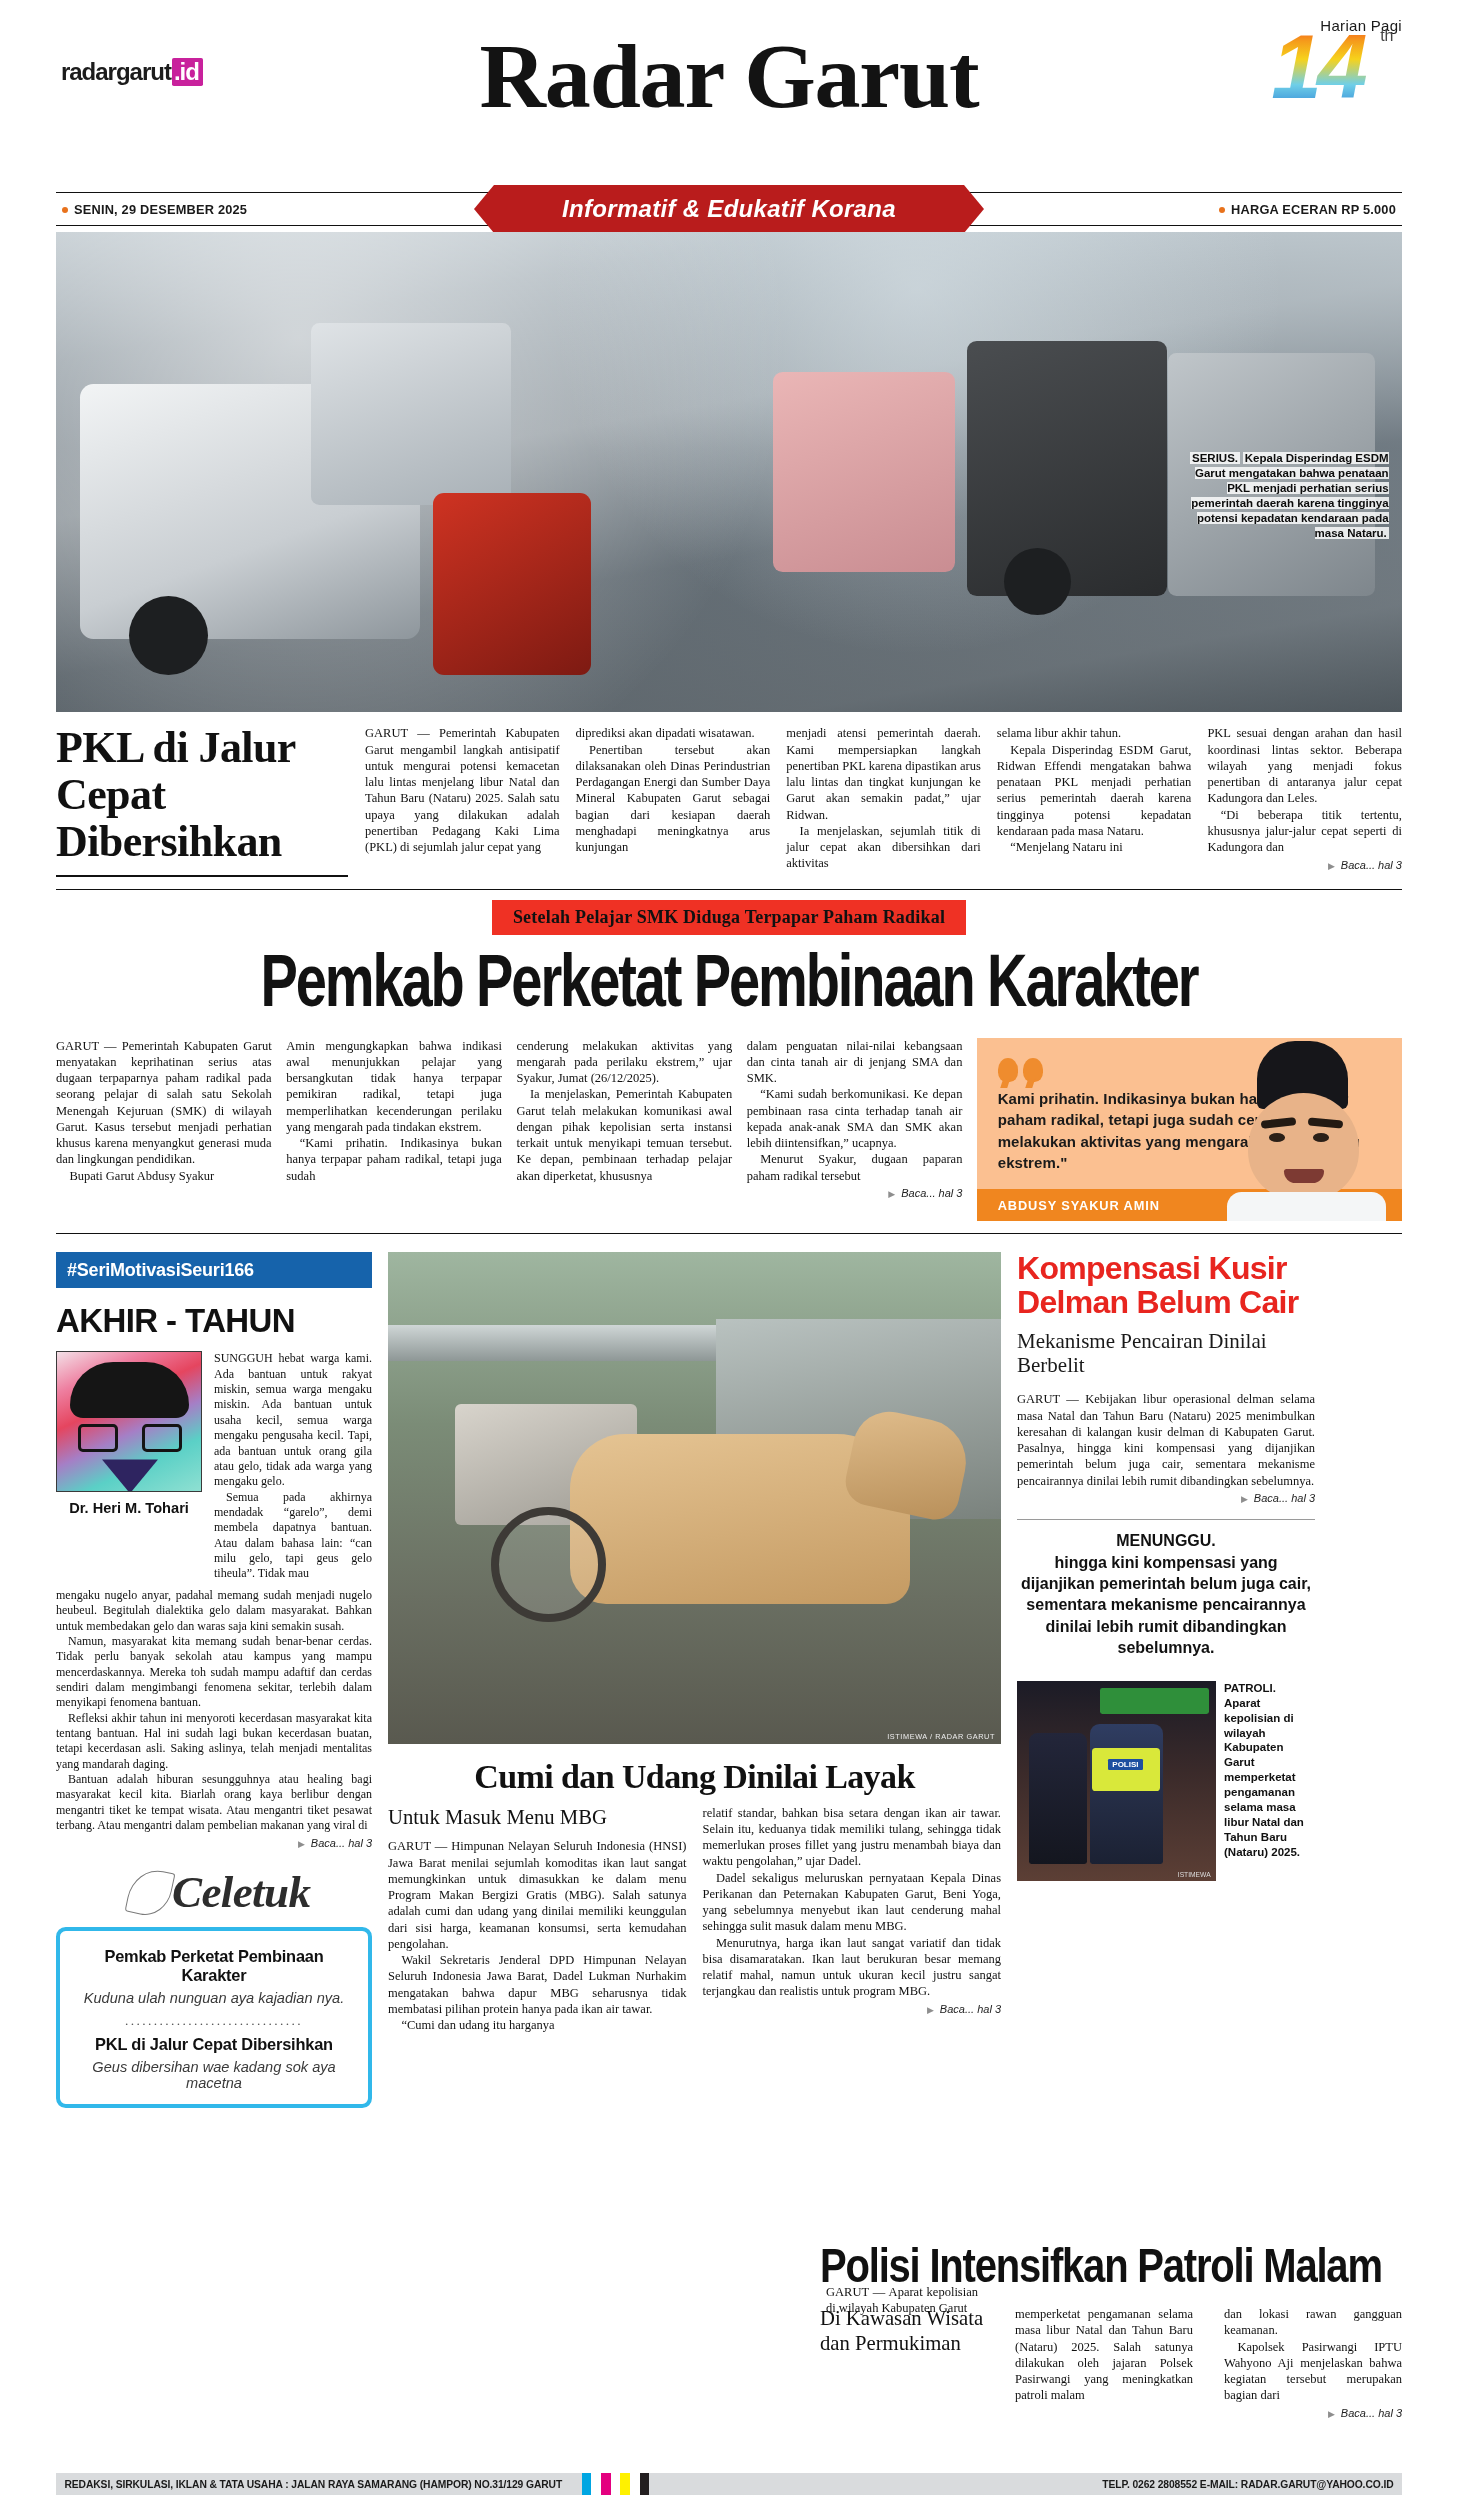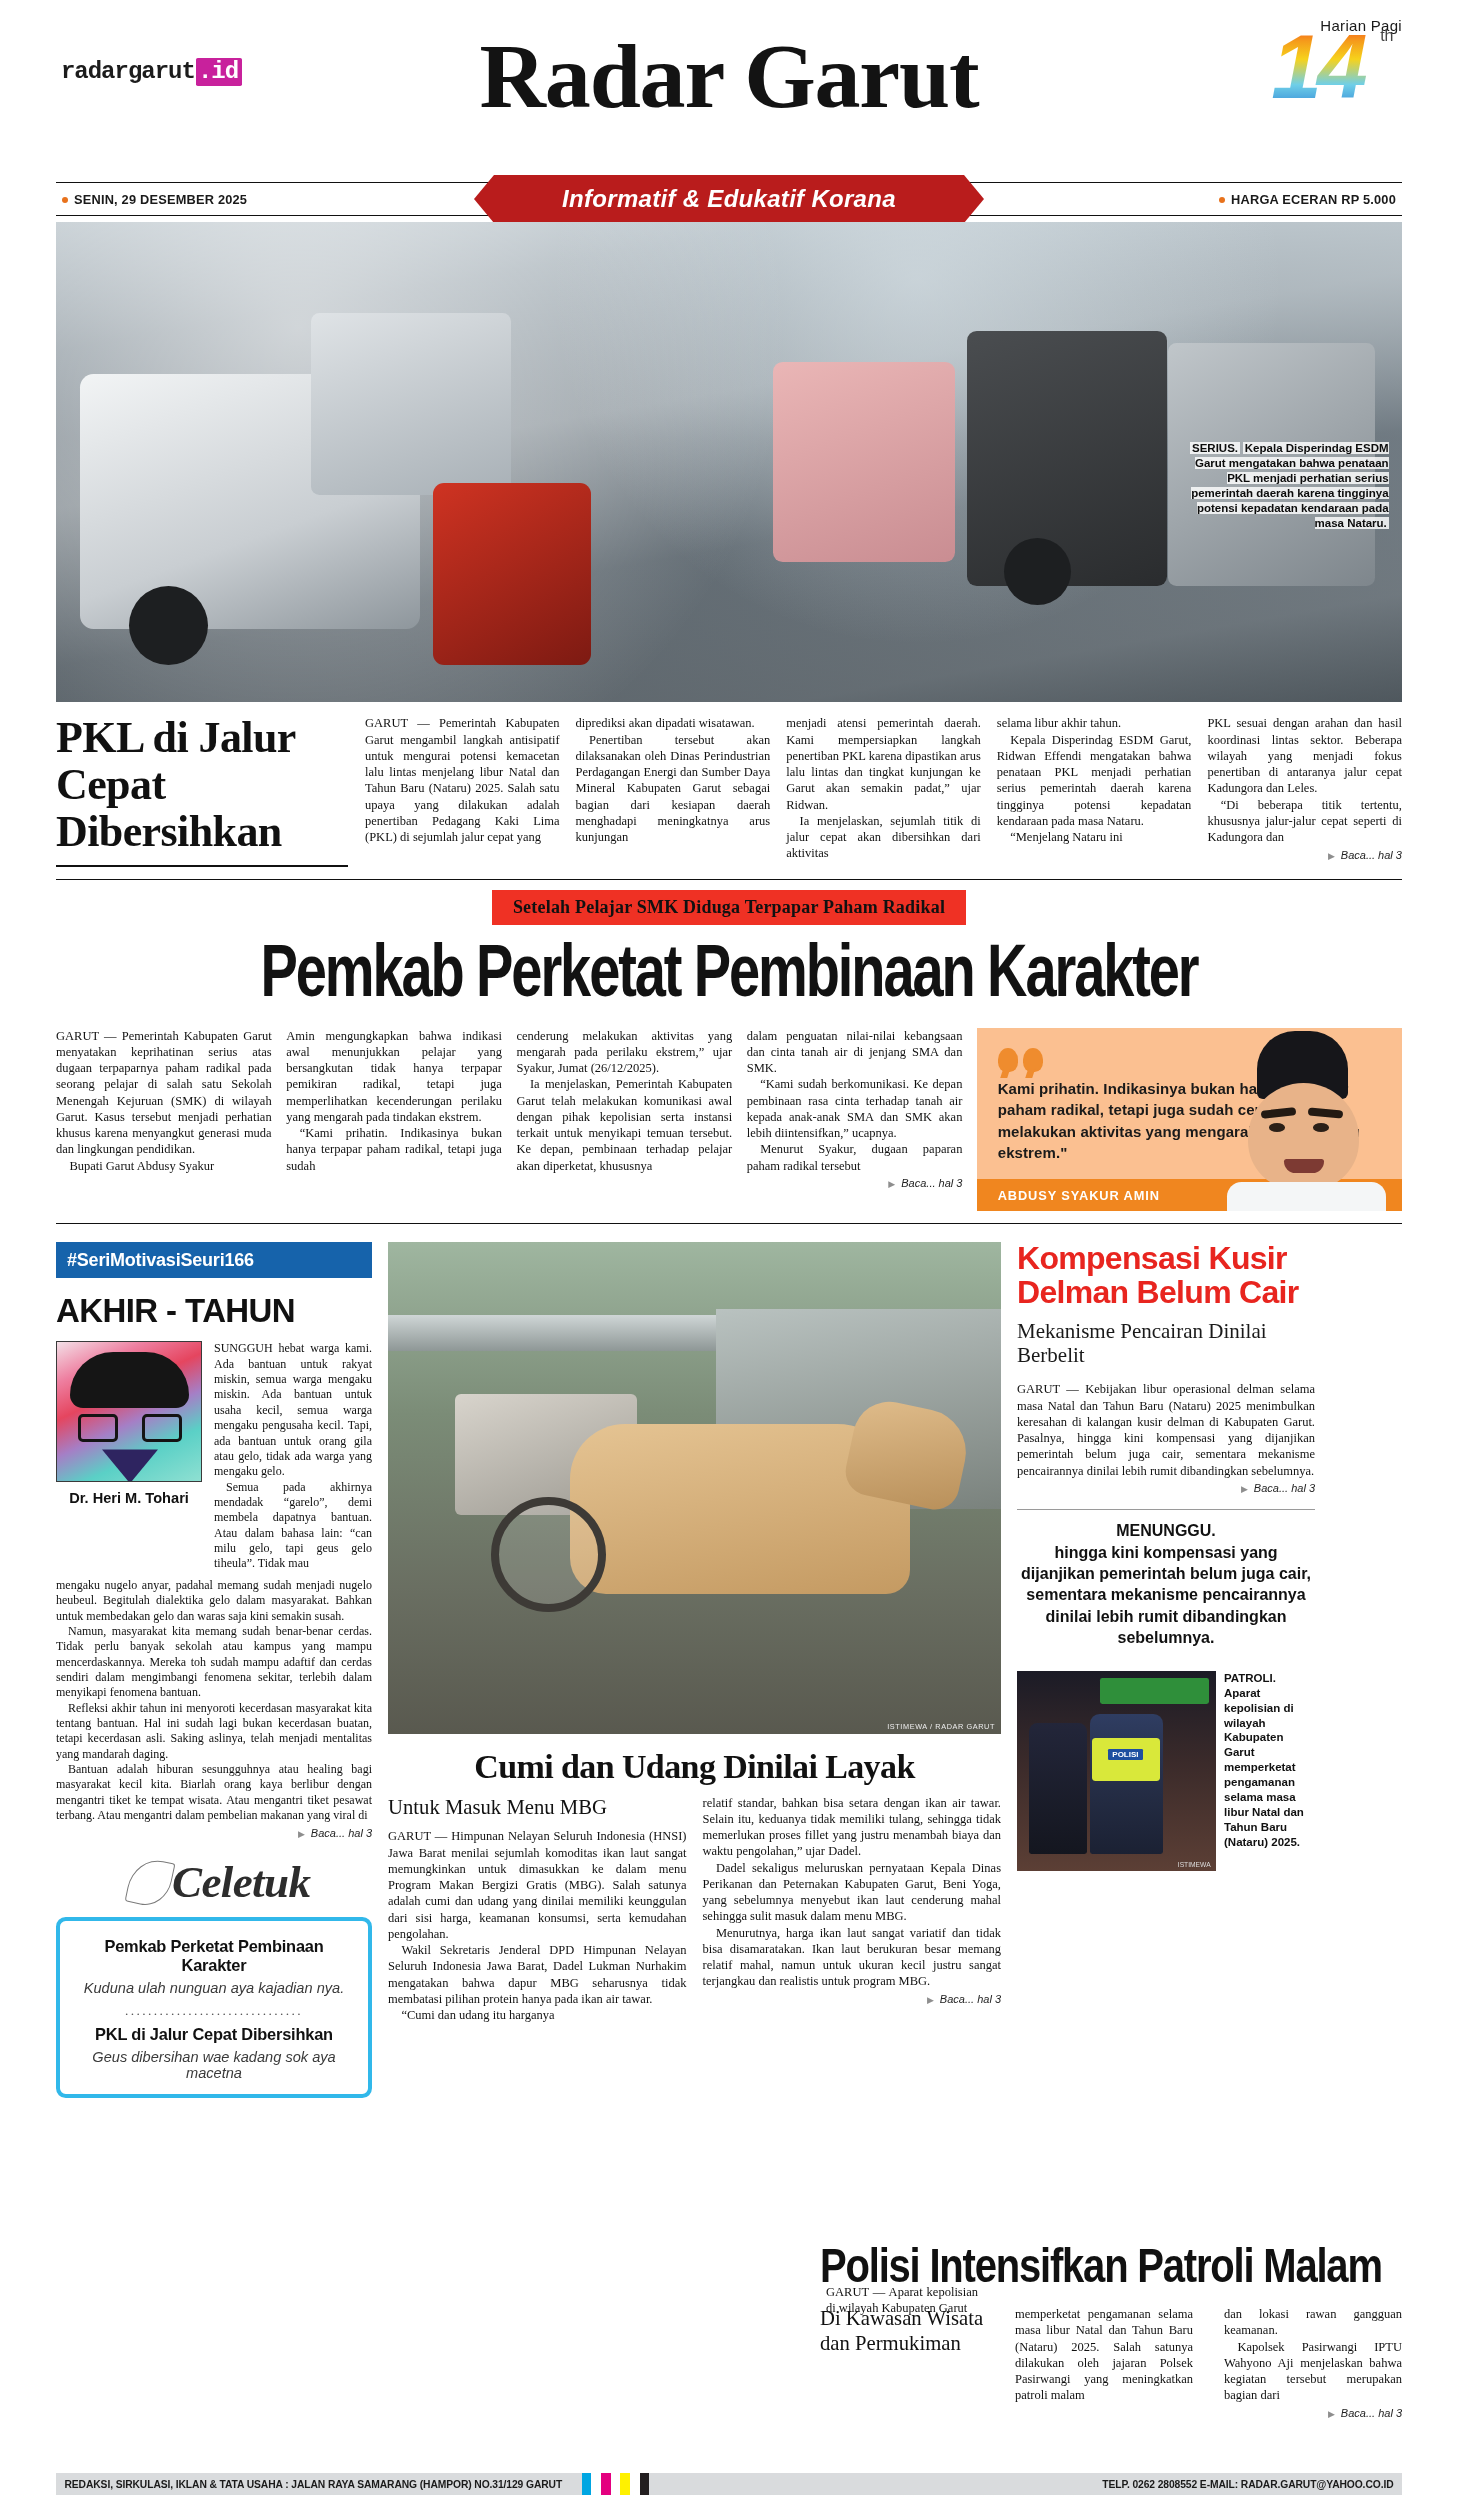--- a/index.html
+++ b/index.html
@@ -14,37 +14,37 @@
   .page { width: 1458px; height: 2512px; padding: 0 56px; position: relative; }
 
   
   .masthead { position: relative; height: 182px; }
   .harian { text-align: right; font-family: "Liberation Sans", sans-serif;
             font-size: 15px; letter-spacing: 0.3px; padding-top: 17px; color: #1a1a1a; }
   .nameplate { text-align: center; font-family: "Liberation Serif", serif;
                font-weight: bold; font-size: 92px; line-height: 1.0;
                letter-spacing: -1.2px; margin-top: -3.6px; color: #131313; }
   .site-logo { position: absolute; left: 4.9px; top: 58px;
-               font-family: Liberation Mono, monospace; font-weight: bold;
+               font-family: Liberation Sans, sans-serif; font-weight: bold;
                font-size: 24px; letter-spacing: -1px; color: #1c1c1c; }
   .site-logo .id { background: #c8219c; color: #fff; padding: 0 3.6px 1.2px 2.4px;
                    border-radius: 1.8px; margin-left: 0.6px; }
   .anniv { position: absolute; right: 9.7px; top: 20.7px; width: 121px; height: 115px; }
   .anniv .num { font-family: "Liberation Sans", sans-serif; font-weight: bold;
                 font-size: 91px; line-height: 91px; letter-spacing: -4.9px;
                 background: linear-gradient(180deg,#f43f1e 0%,#f59b1b 22%,#f6d21c 42%,
                             #6fcfe8 70%, #2b7fd4 100%);
                 -webkit-background-clip: text; background-clip: text; color: transparent;
                 font-style: italic; }
   .anniv .th { position: absolute; right: -1.2px; top: 6px;
                font-family: "Liberation Sans", sans-serif; font-size: 16px; color: #444; }
 
   
   .datebar { position: relative; height: 34px; border-top: 1.8px solid #111;
-             border-bottom: 1.8px solid #111; margin-top: 0; }
+             border-bottom: 1.8px solid #111; margin-top: 10px; }
   .datebar .left, .datebar .right {
     position: absolute; top: 9px; font-family: "Liberation Sans", sans-serif;
     font-size: 12.8px; font-weight: bold; letter-spacing: 0.2px; color: #1a1a1a; }
   .datebar .left { left: 6px; } .datebar .right { right: 6px; }
   .dot { display: inline-block; width: 6px; height: 6px; border-radius: 50%;
          background: #e8721c; margin-right: 6px; vertical-align: 0.6px; }
   .tagline { position: absolute; left: 50%; transform: translateX(-50%); top: -8.5px;
              width: 510px; height: 49px; background: #b91c1c;
              clip-path: polygon(4% 0, 96% 0, 100% 50%, 96% 100%, 4% 100%, 0 50%);
              color: #fff; font-family: "Liberation Sans", sans-serif; font-style: italic;

